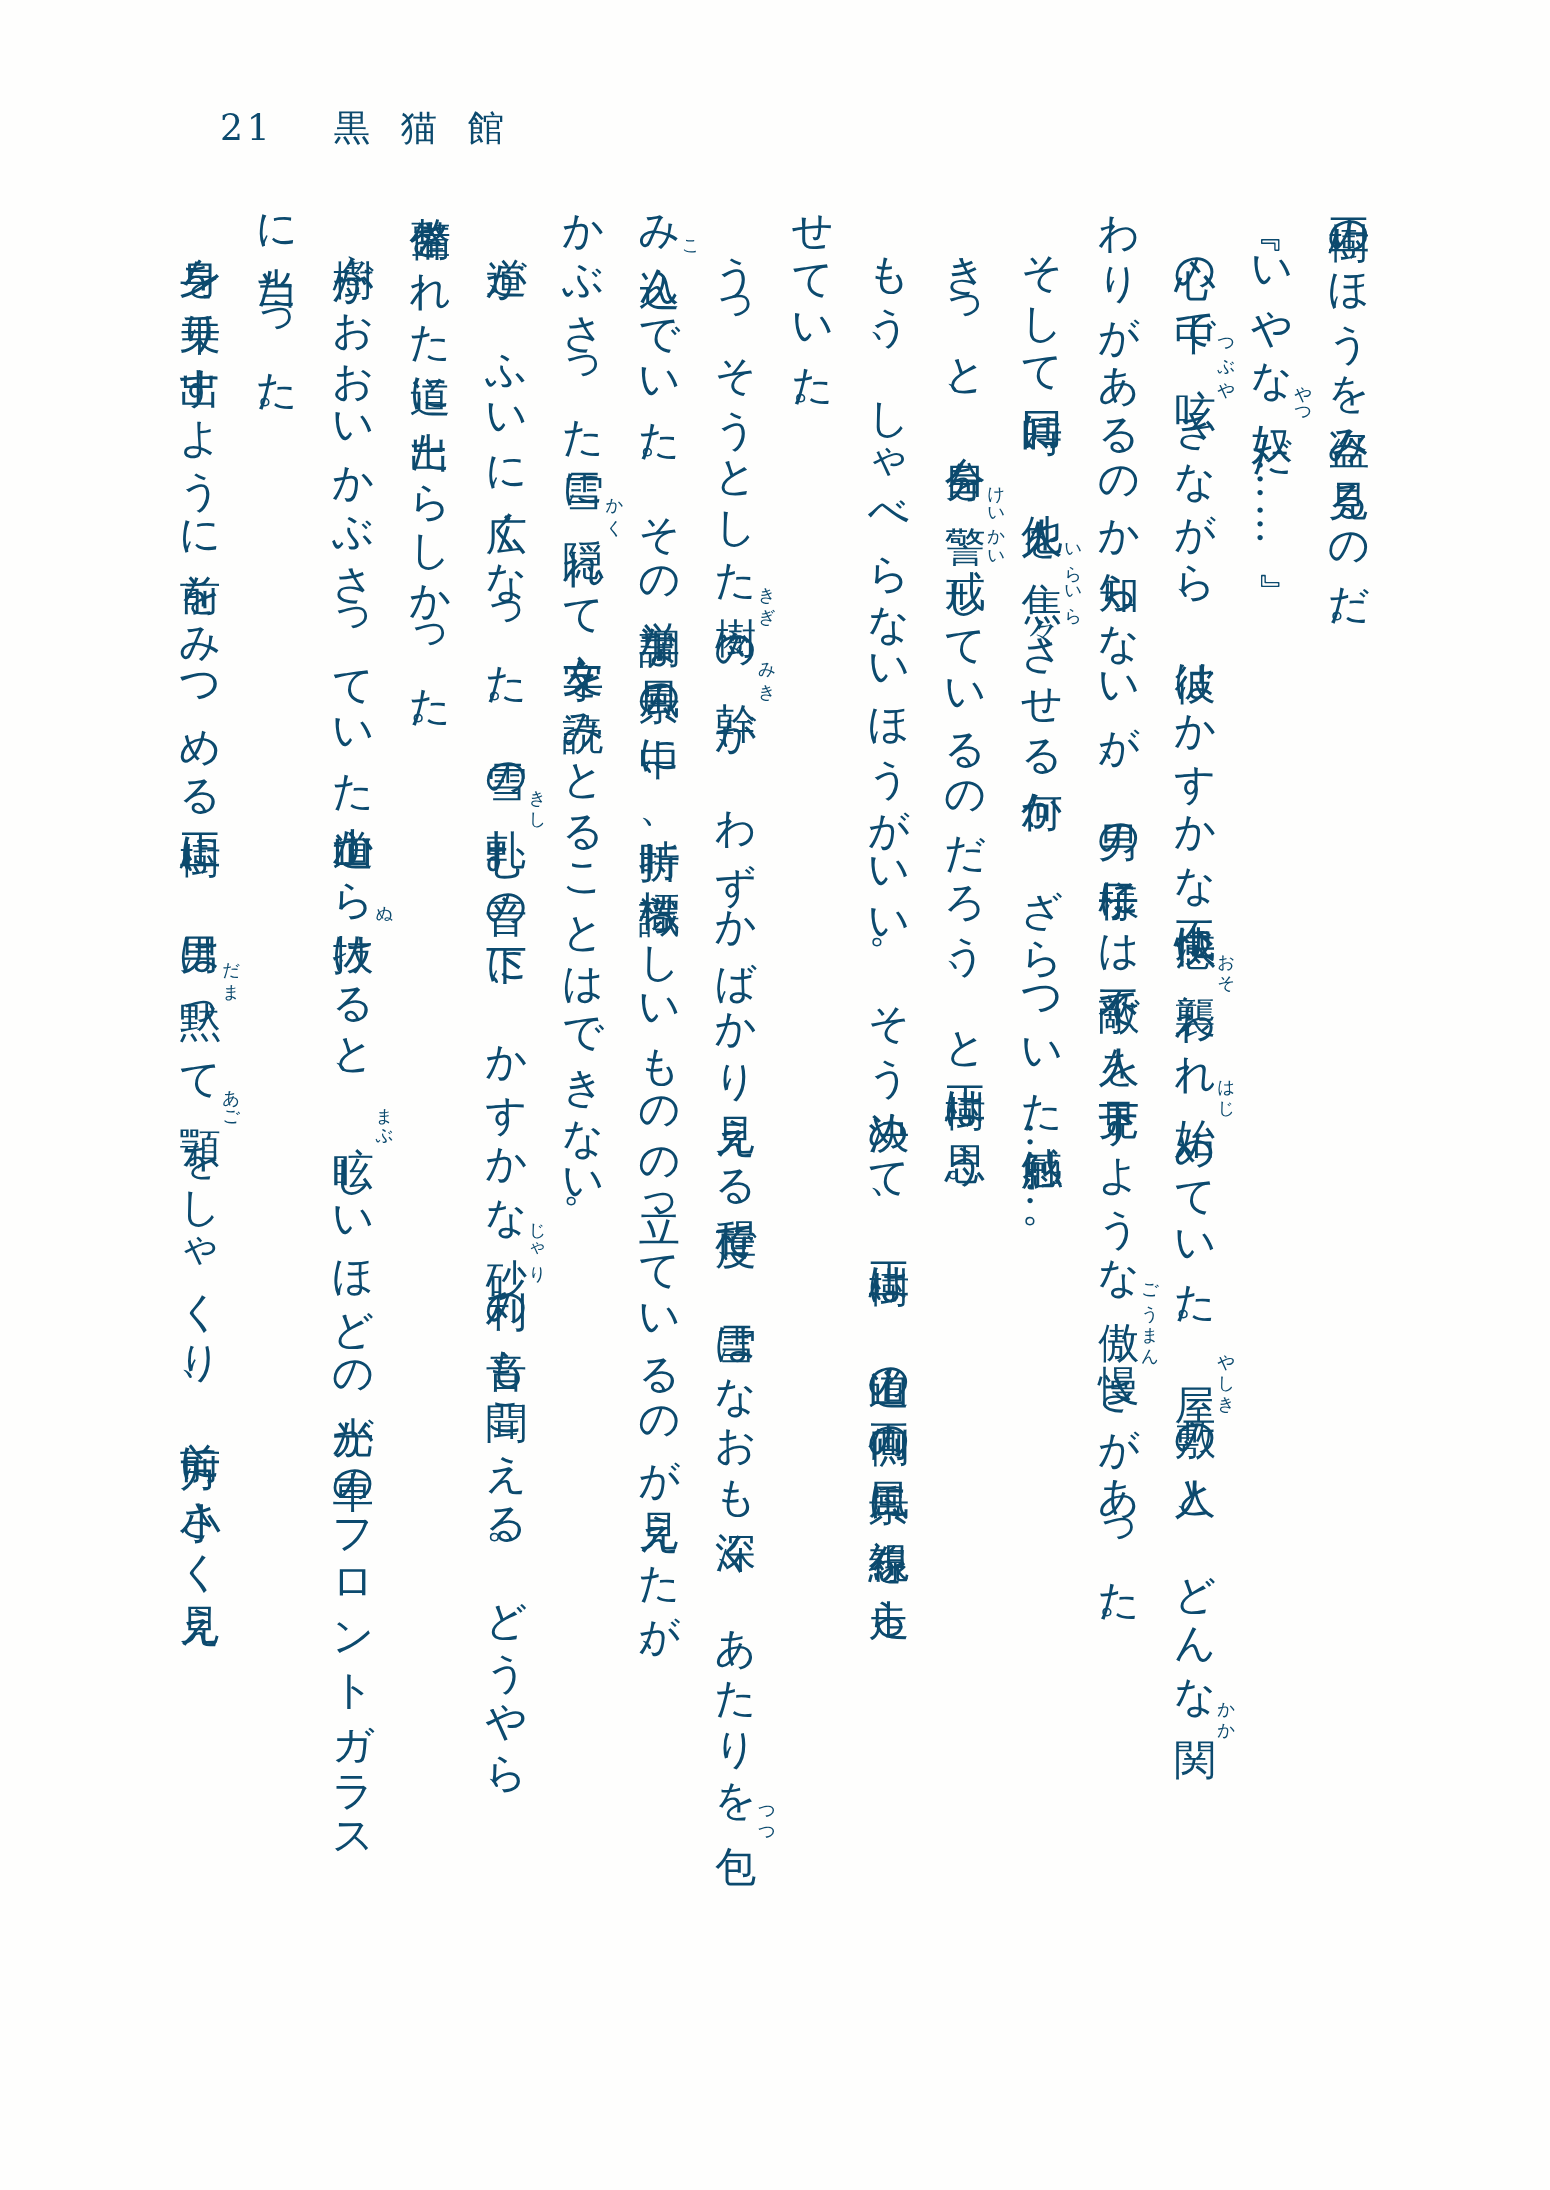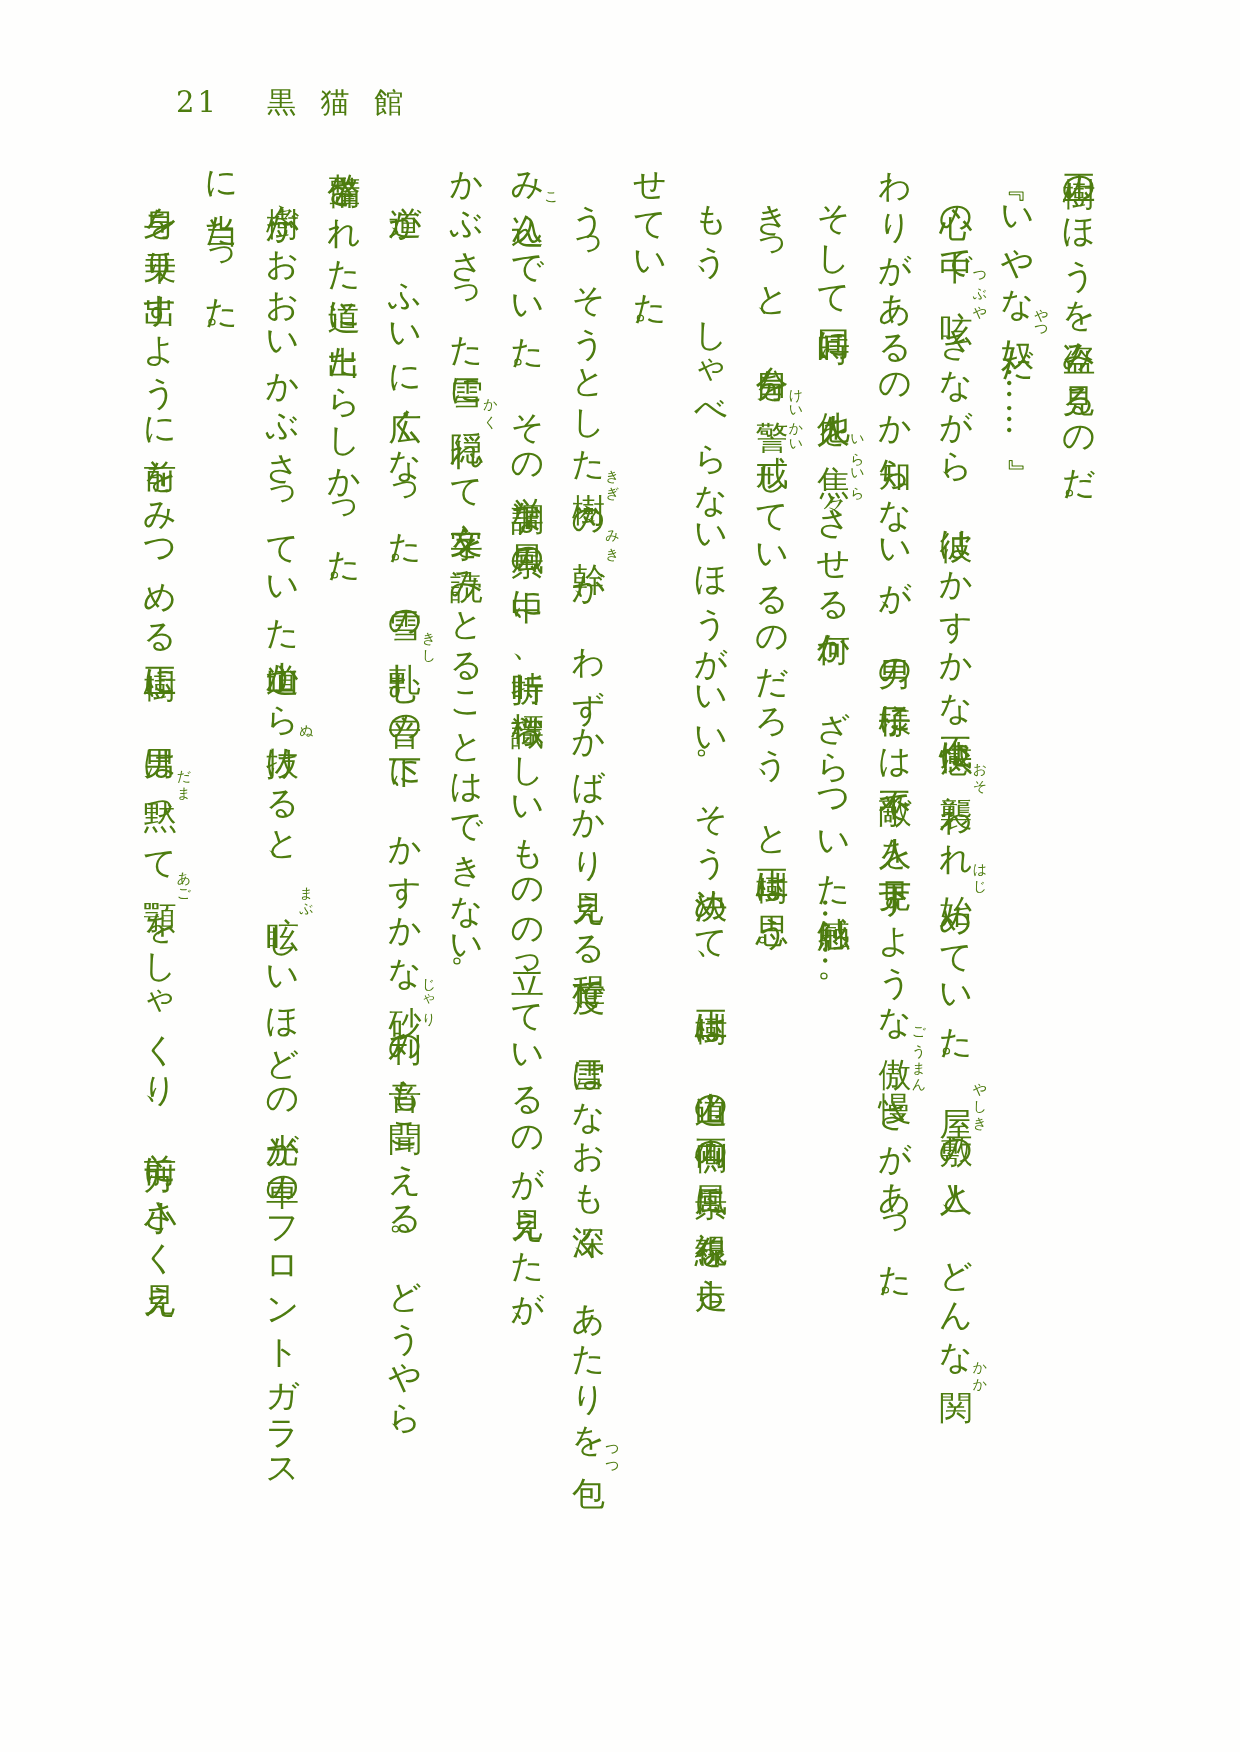--- a/index.html
+++ b/index.html
@@ -2,21 +2,21 @@
 <html lang="ja"><head>
 <meta charset="utf-8">
 <style>
   html, body { margin: 0; padding: 0; background: #e8e8e8; }
   .page {
     position: relative;
     width: 1240px;
     height: 1752px;
     background: #fefefd;
     font-family: "DejaVu Serif", "Liberation Serif", serif;
-    color: #4d7c0f;
+    color: #0c4a6e;
     overflow: hidden;
     margin: 0 auto;
   }
   .running-head {
     position: absolute;
     top: 88px;
     left: 176px;
     font-size: 29px;
     line-height: 1;
     white-space: nowrap;

